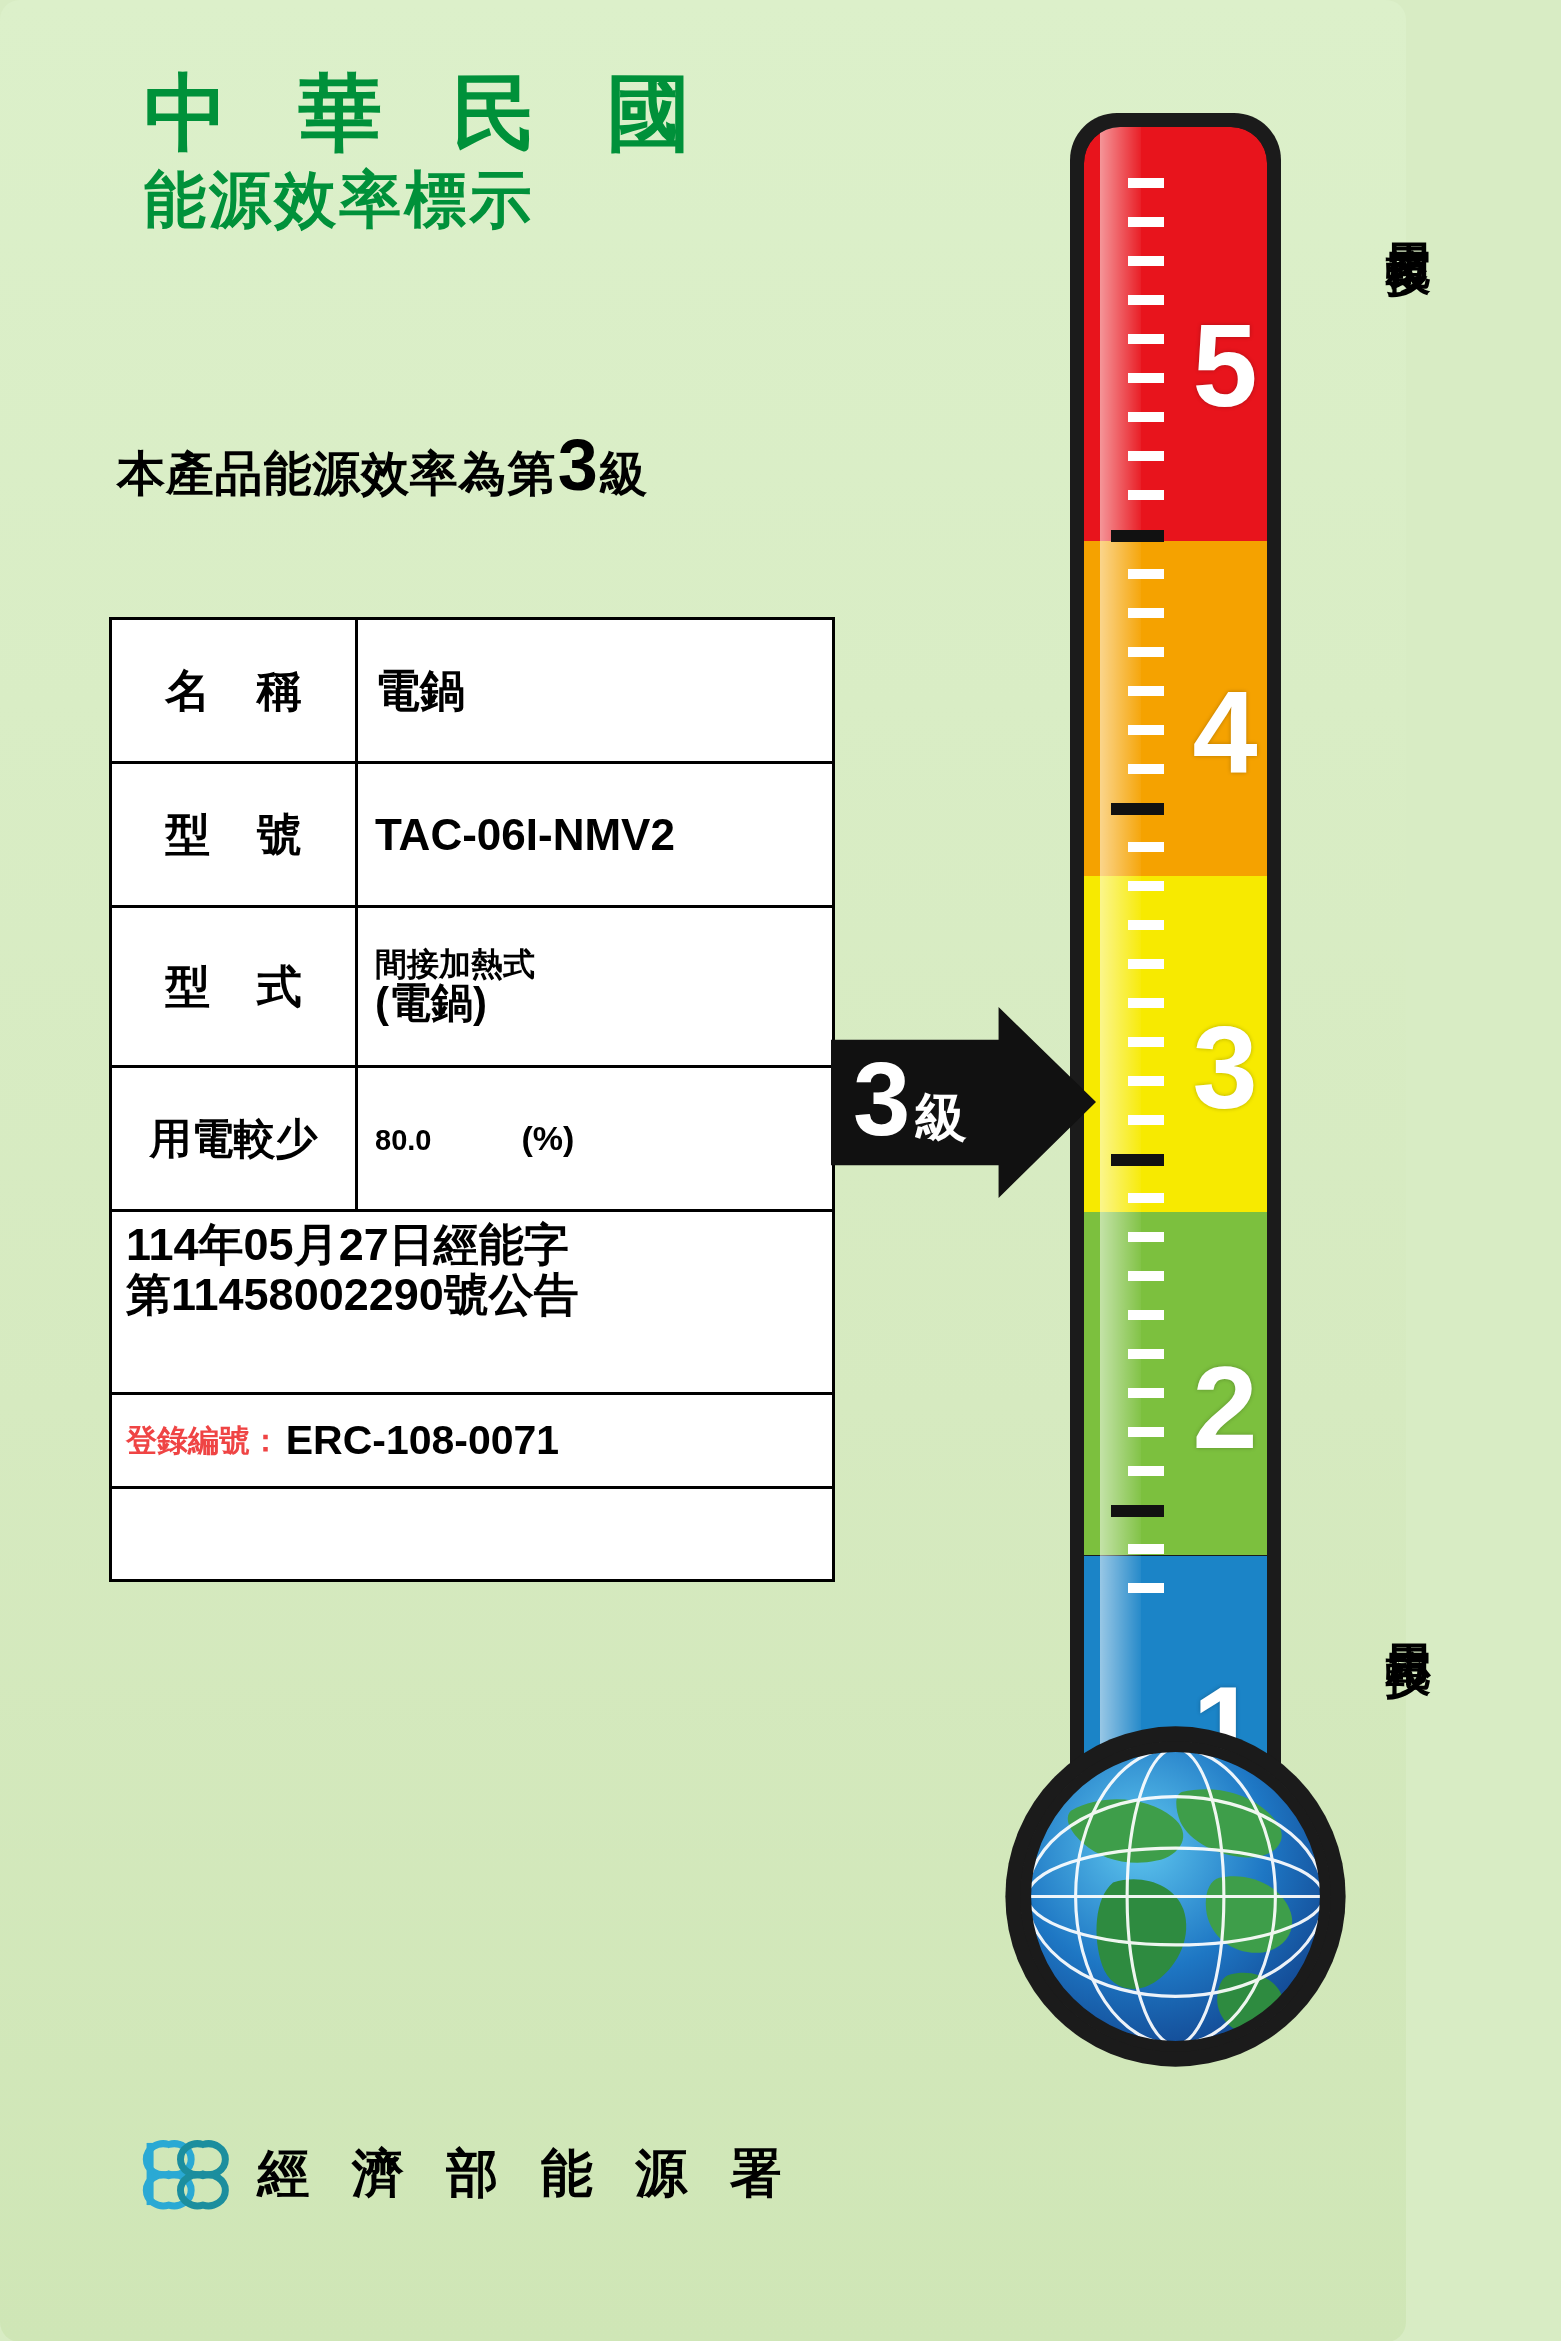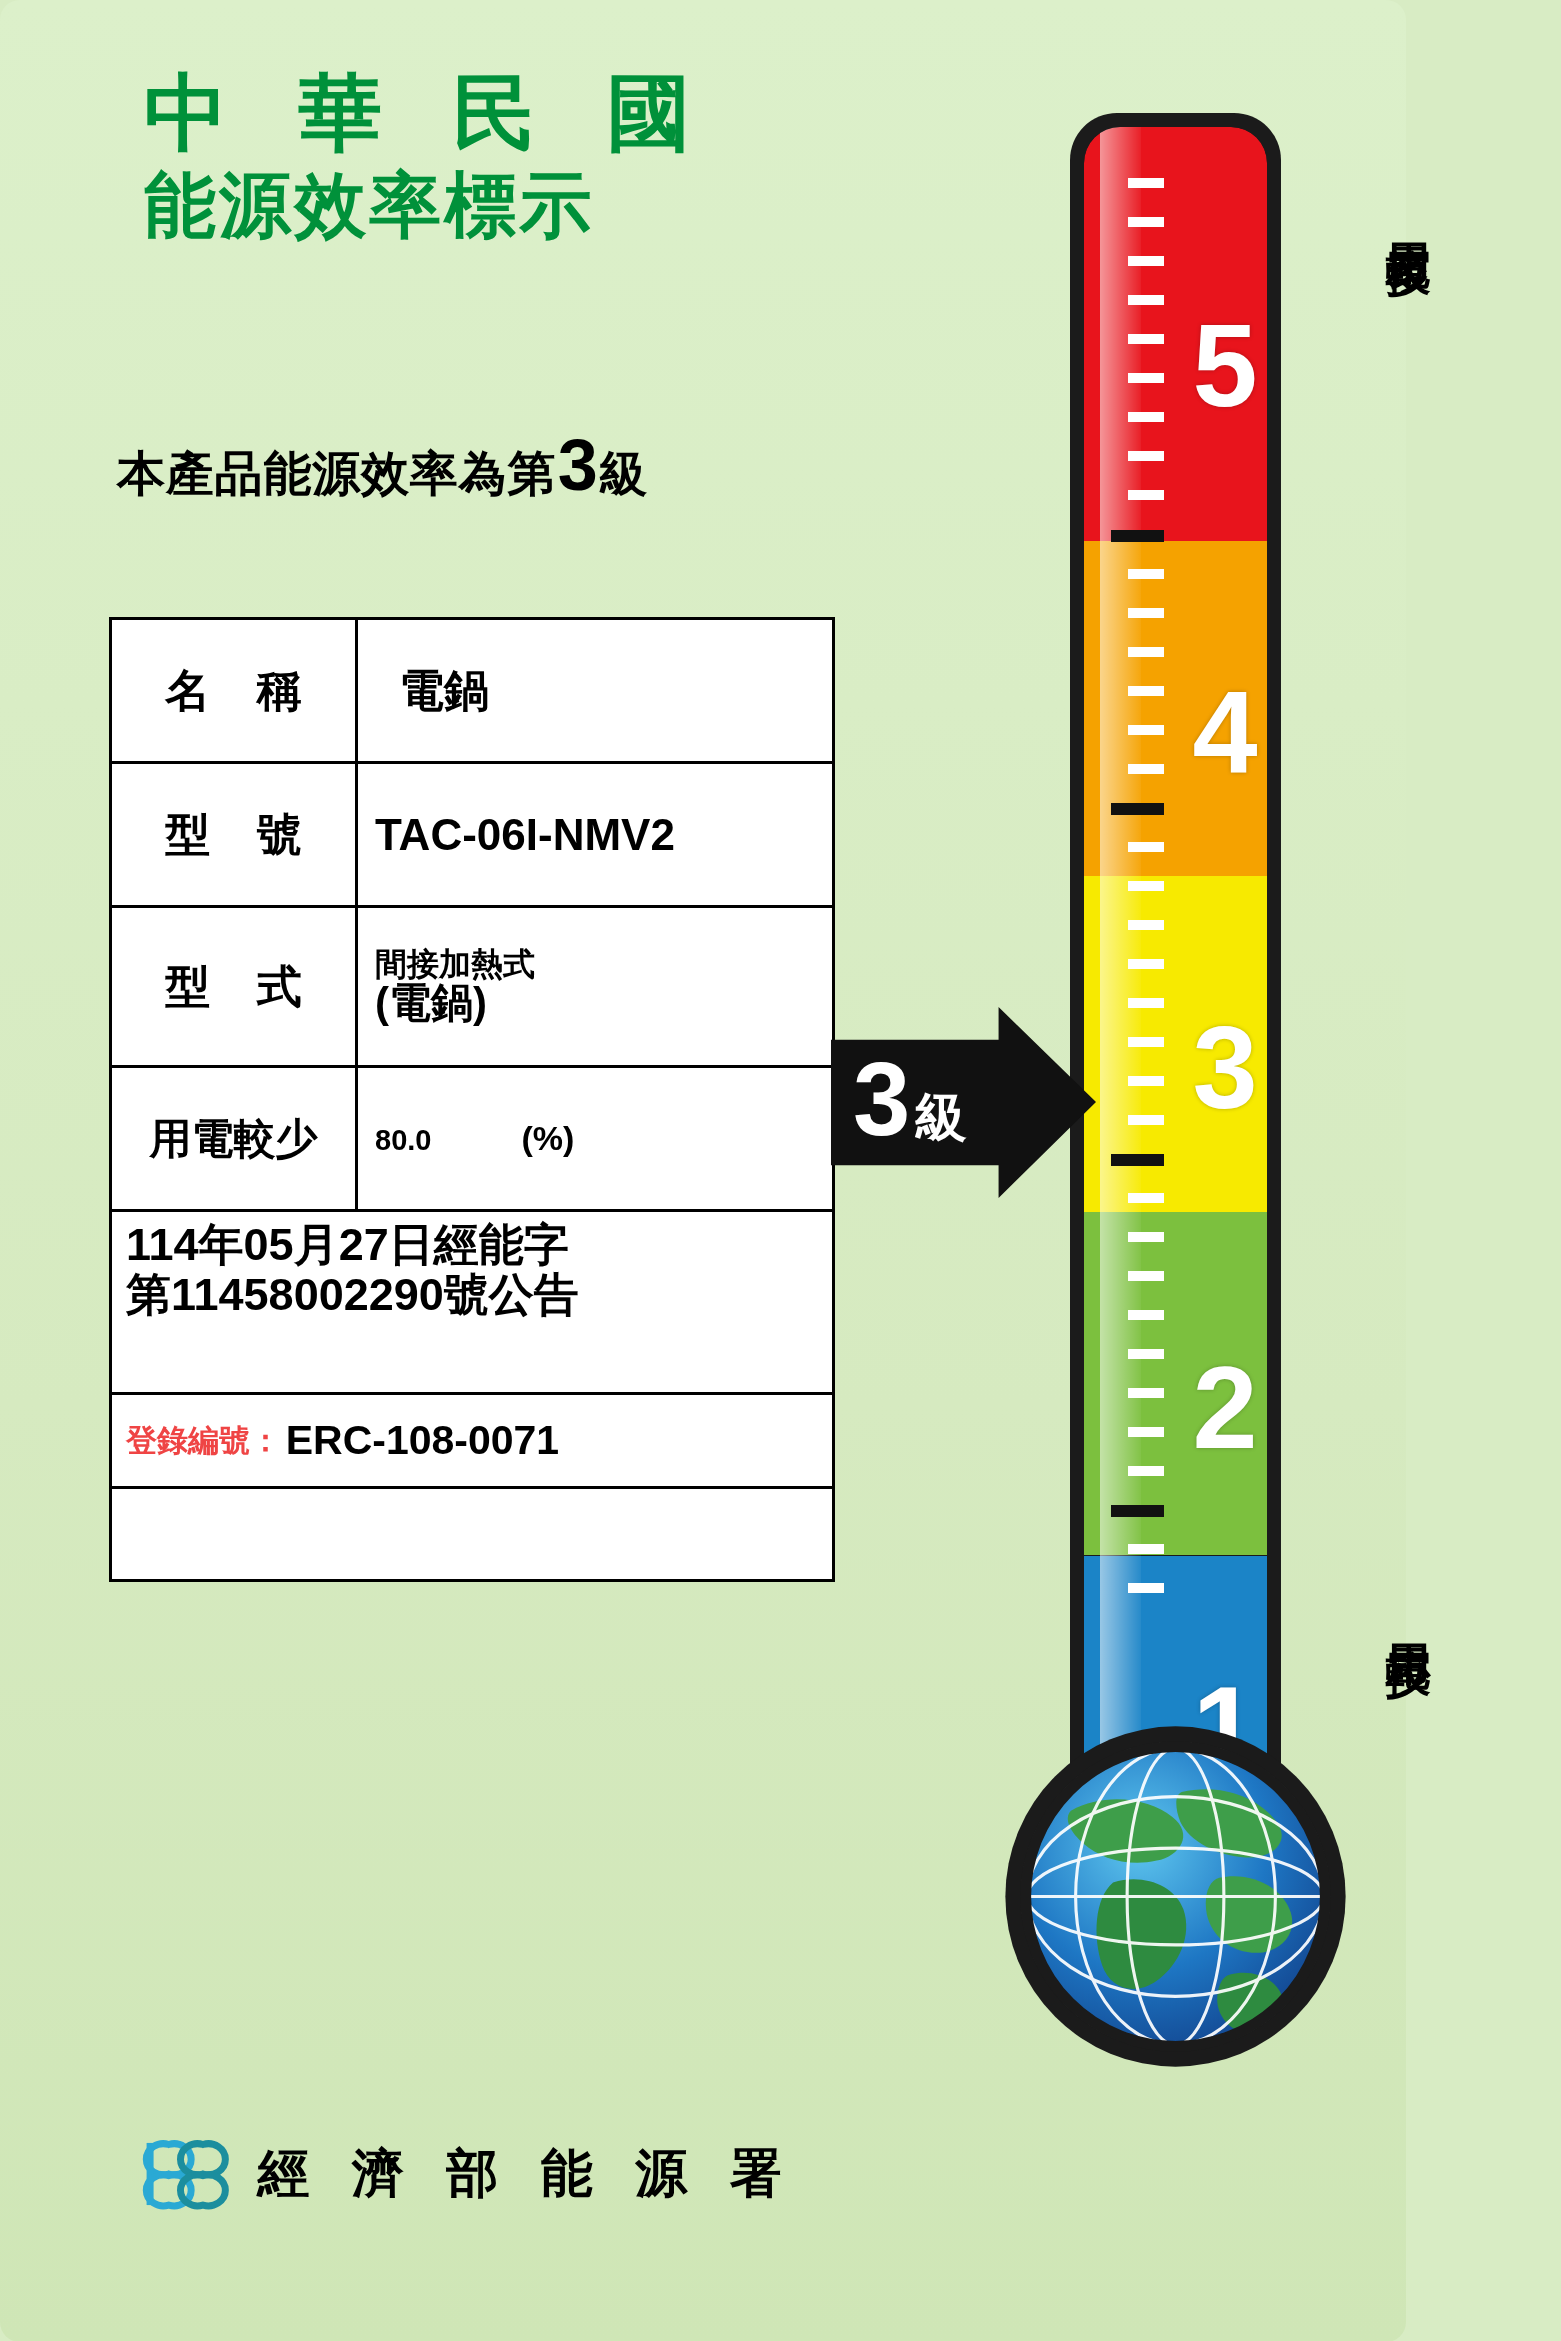--- a/index.html
+++ b/index.html
@@ -30,21 +30,21 @@
   }
   .header .line1 {
     font-size: 84px;
     font-weight: bold;
     color: #00913a;
     letter-spacing: 23.4px;
     line-height: 1.12;
     white-space: nowrap;
   }
   .header .line2 {
-    font-size: 72px;
+    font-size: 62px;
     font-weight: bold;
     color: #00913a;
     letter-spacing: 3.1px;
     line-height: 1.12;
     white-space: nowrap;
     margin-top: 4.7px;
   }
 
   
   .grade-sentence {
@@ -104,21 +104,21 @@
   .cell-value {
     flex: 1;
     box-sizing: border-box;
     display: flex;
     align-items: center;
     padding-left: 17px;
     font-size: 45px;
     font-weight: bold;
     color: #000;
   }
-  .row-name { height: 144px; gap: 24px; }
+  .row-name { height: 144px; }
   .row-model { height: 144px; }
   .row-type { height: 160px; }
   .row-eff { height: 144px; }
 
   .cell-value.model { font-size: 44px; letter-spacing: 0px; }
 
   .type-stack {
     display: flex;
     flex-direction: column;
     justify-content: center;

